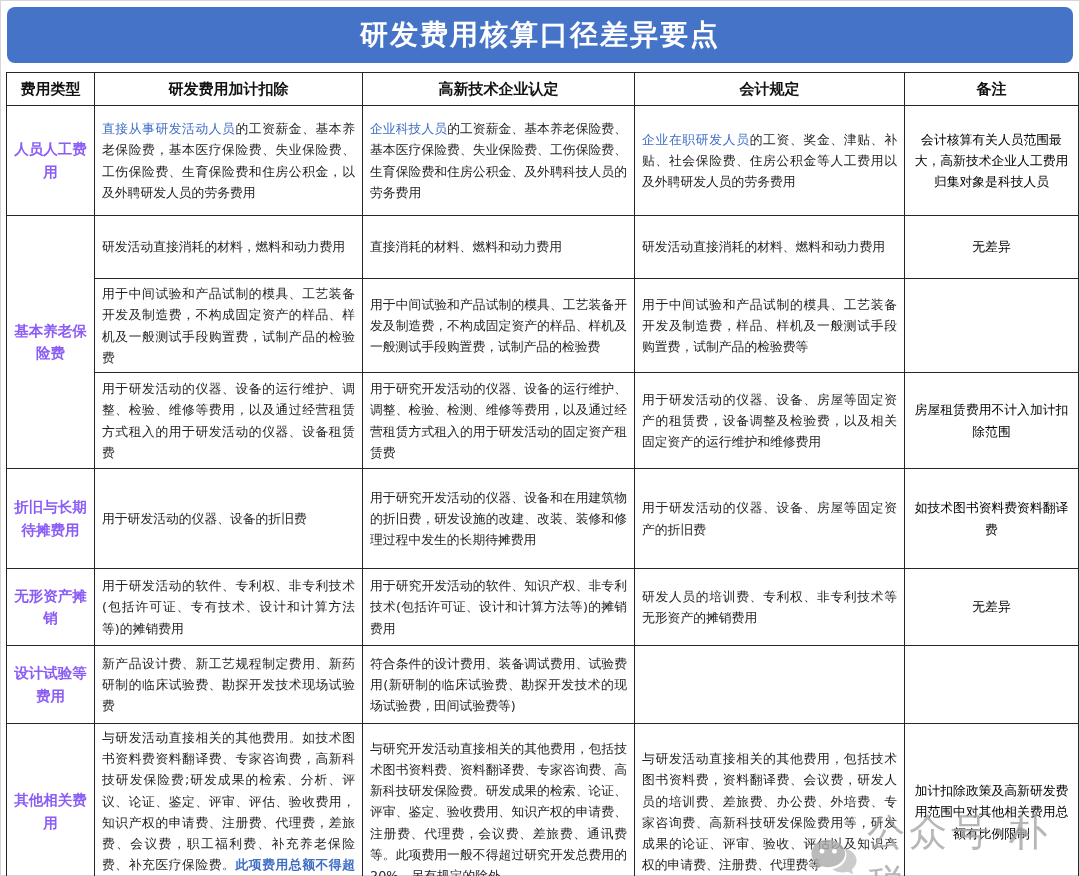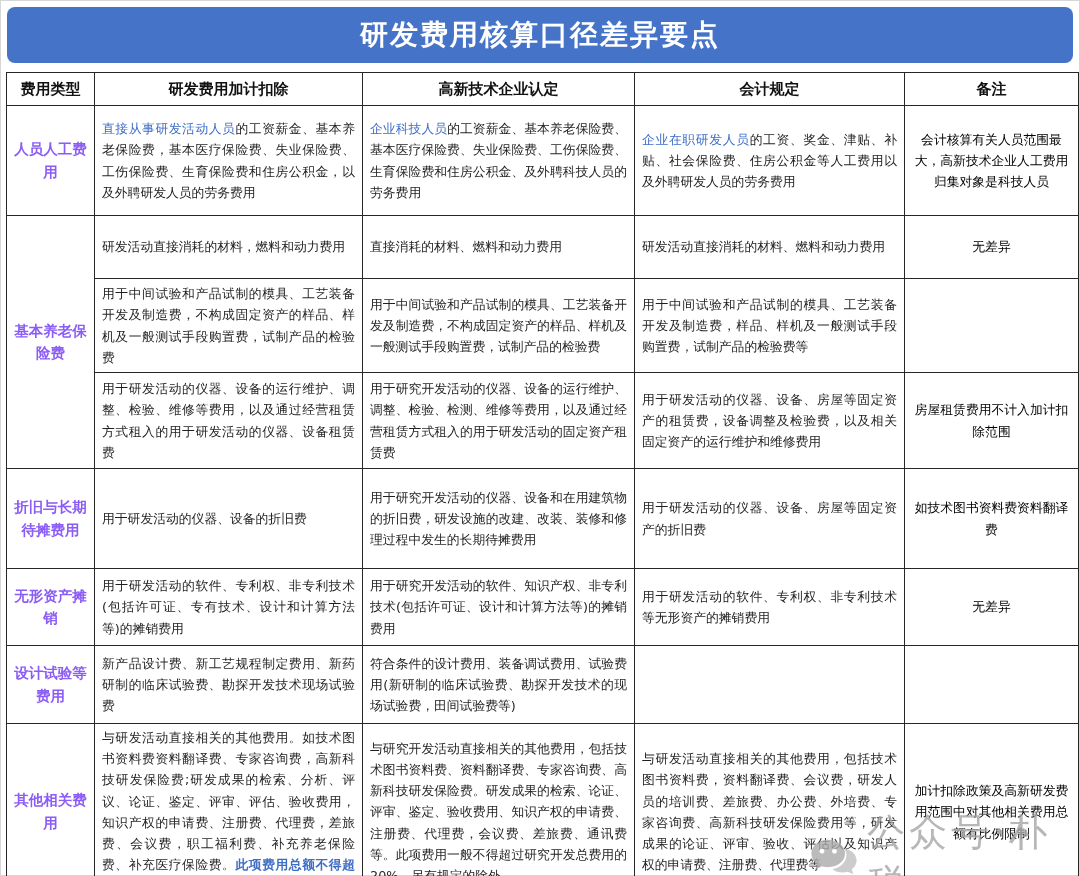--- a/index.html
+++ b/index.html
@@ -73,21 +73,21 @@
         <td class="type">折旧与长期待摊费用</td>
         <td class="just">用于研发活动的仪器、设备的折旧费</td>
         <td class="just">用于研究开发活动的仪器、设备和在用建筑物的折旧费，研发设施的改建、改装、装修和修理过程中发生的长期待摊费用</td>
         <td class="just">用于研发活动的仪器、设备、房屋等固定资产的折旧费</td>
         <td class="note">如技术图书资料费资料翻译费</td>
       </tr>
       <tr style="height:77px">
         <td class="type">无形资产摊销</td>
         <td class="just">用于研发活动的软件、专利权、非专利技术(包括许可证、专有技术、设计和计算方法等)的摊销费用</td>
         <td class="just">用于研究开发活动的软件、知识产权、非专利技术(包括许可证、设计和计算方法等)的摊销费用</td>
-        <td class="just">用于研发活动的软件、专利权、非专利技术等无形资产的摊销费用</td>
+        <td class="just">研发人员的培训费、专利权、非专利技术等无形资产的摊销费用</td>
         <td class="note">无差异</td>
       </tr>
       <tr style="height:78px">
         <td class="type">设计试验等费用</td>
         <td class="just">新产品设计费、新工艺规程制定费用、新药研制的临床试验费、勘探开发技术现场试验费</td>
         <td class="just">符合条件的设计费用、装备调试费用、试验费用(新研制的临床试验费、勘探开发技术的现场试验费，田间试验费等)</td>
         <td class="just"></td>
         <td class="note"></td>
       </tr>
       <tr style="height:171px">

